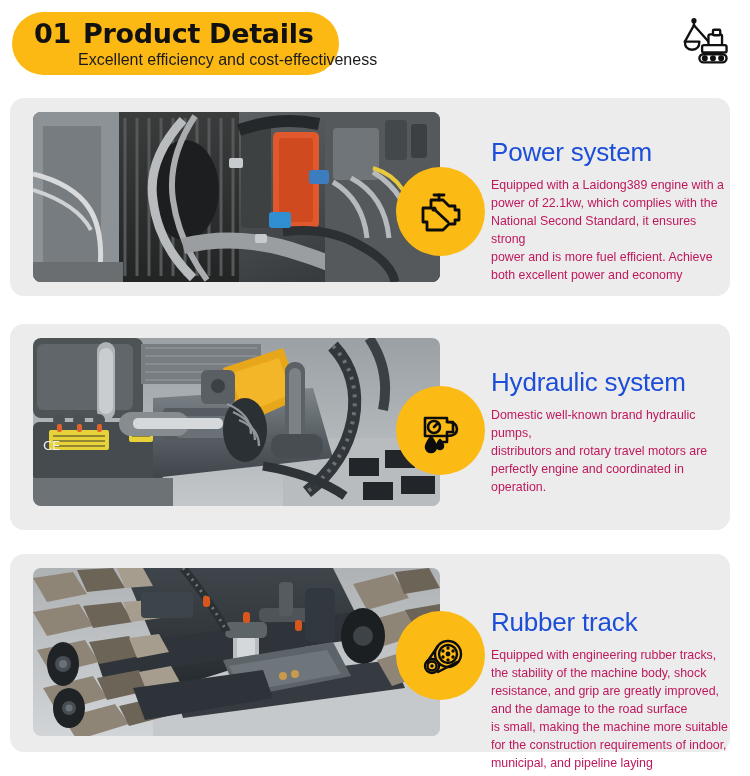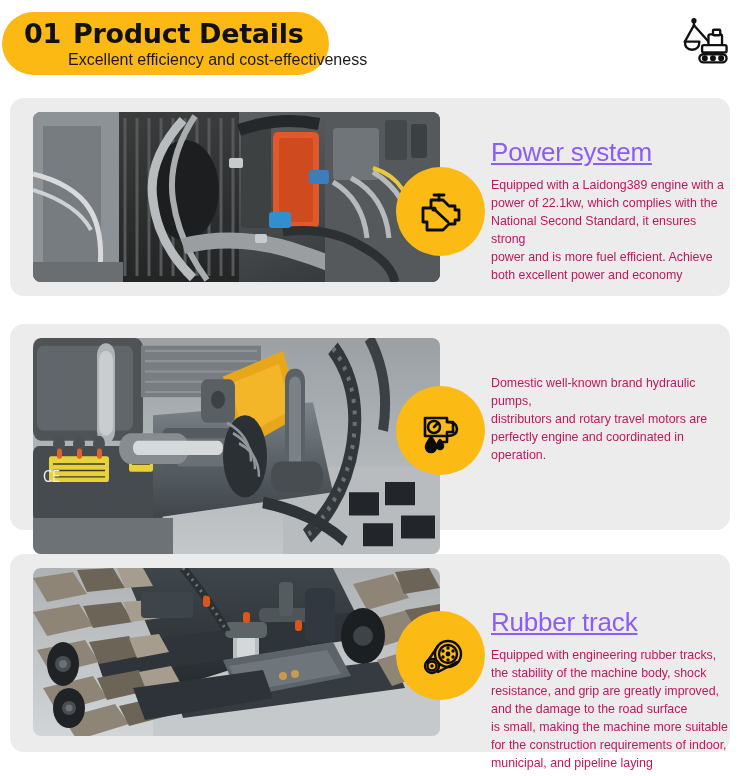--- a/index.html
+++ b/index.html
@@ -14,21 +14,21 @@
   }
 
   
   .header {
     position: relative;
     height: 95px;
   }
 
   .header-badge {
     position: absolute;
-    left: 2px;
+    left: 12px;
     top: 12px;
     width: 327px;
     height: 63px;
     background: #FCB913;
     border-radius: 32px;
     padding: 6px 0 0 22px;
   }
 
   .badge-title {
     font-family: "DejaVu Sans", sans-serif;
@@ -72,21 +72,21 @@
 
   .card-photo {
     position: absolute;
     left: 23px;
     top: 14px;
     width: 407px;
     border-radius: 8px;
     overflow: hidden;
   }
   #card-0 .card-photo { height: 170px; }
-  #card-1 .card-photo { height: 216px; }
+  #card-1 .card-photo { height: 168px; }
   #card-2 .card-photo { height: 168px; }
 
   .card-photo svg { display: block; width: 100%; height: 100%; }
 
   .icon-circle {
     position: absolute;
     left: 386px;
     width: 89px;
     height: 89px;
     border-radius: 50%;
@@ -105,25 +105,24 @@
     left: 481px;
     width: 240px;
   }
   #card-0 .card-text { top: 38px; }
   #card-1 .card-text { top: 42px; }
   #card-2 .card-text { top: 52px; }
 
   .card-title {
     font-size: 26px;
     font-weight: normal;
-    color: #8b5cf6;
+    color: #1d4ed8;
     line-height: 32px;
     letter-spacing: -0.2px;
     white-space: nowrap;
-    text-decoration: underline;
   }
 
   .card-body {
     font-size: 12.4px;
     color: #be185d;
     line-height: 18px;
     margin-top: 8px;
     white-space: pre-line;
   }
 </style>
@@ -332,20 +331,21 @@
       <circle cx="17" cy="20" r="6"></circle>
       <path d="M17 20 L21 16"></path>
       <path d="M30 29 q10 0 10 -7 q0 -7 -10 -7"></path>
       <path d="M30 29 v6 h-8"></path>
       <path d="M14 30 q-5 7 -5 10 a5 5 0 0 0 10 0 q0 -3 -5 -10 Z" fill="#0c0c0c"></path>
       <path d="M23 33 q-3 4 -3 6 a3 3 0 0 0 6 0 q0 -2 -3 -6 Z" fill="#0c0c0c"></path>
     </svg>
   </div>
 
   <div class="card-text">
+    <div class="card-title">Hydraulic system</div>
     <div class="card-body">Domestic well-known brand hydraulic pumps,
 distributors and rotary travel motors are
 perfectly engine and coordinated in
 operation.</div>
   </div>
 </div>
 
 <div class="card" id="card-2">
 
   <div class="card-photo">

